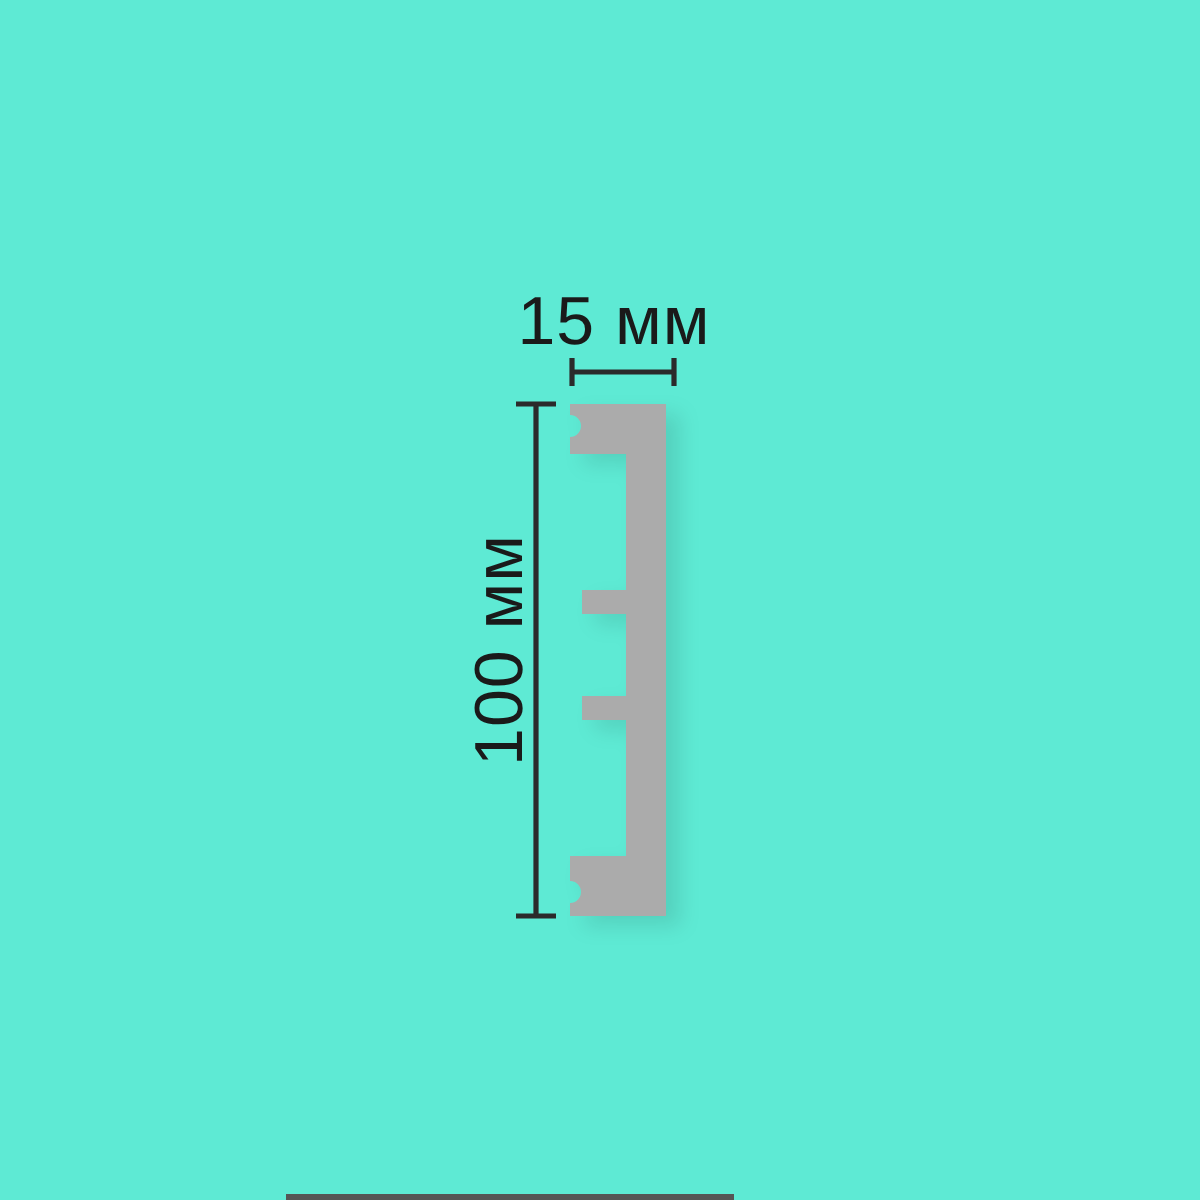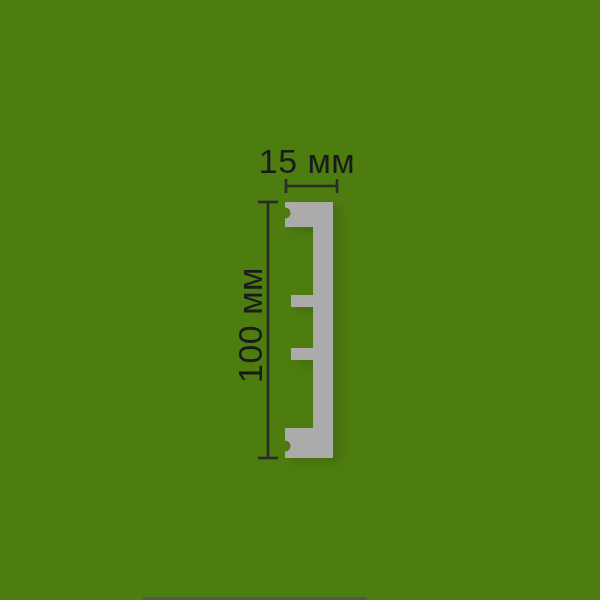--- a/index.html
+++ b/index.html
@@ -4,21 +4,21 @@
 <style>
   html, body {
     margin: 0;
     padding: 0;
     background: #ffffff;
   }
   #canvas {
     position: relative;
     width: 600px;
     height: 600px;
-    background: #4d7c0f;
+    background: #5eead4;
     overflow: hidden;
     font-family: "Liberation Sans", sans-serif;
   }
   #drawing-svg {
     position: absolute;
     inset: 0;
   }
   .profile-path {
     filter: drop-shadow(7px 5px 5px rgba(0,0,0,0.10));
   }

